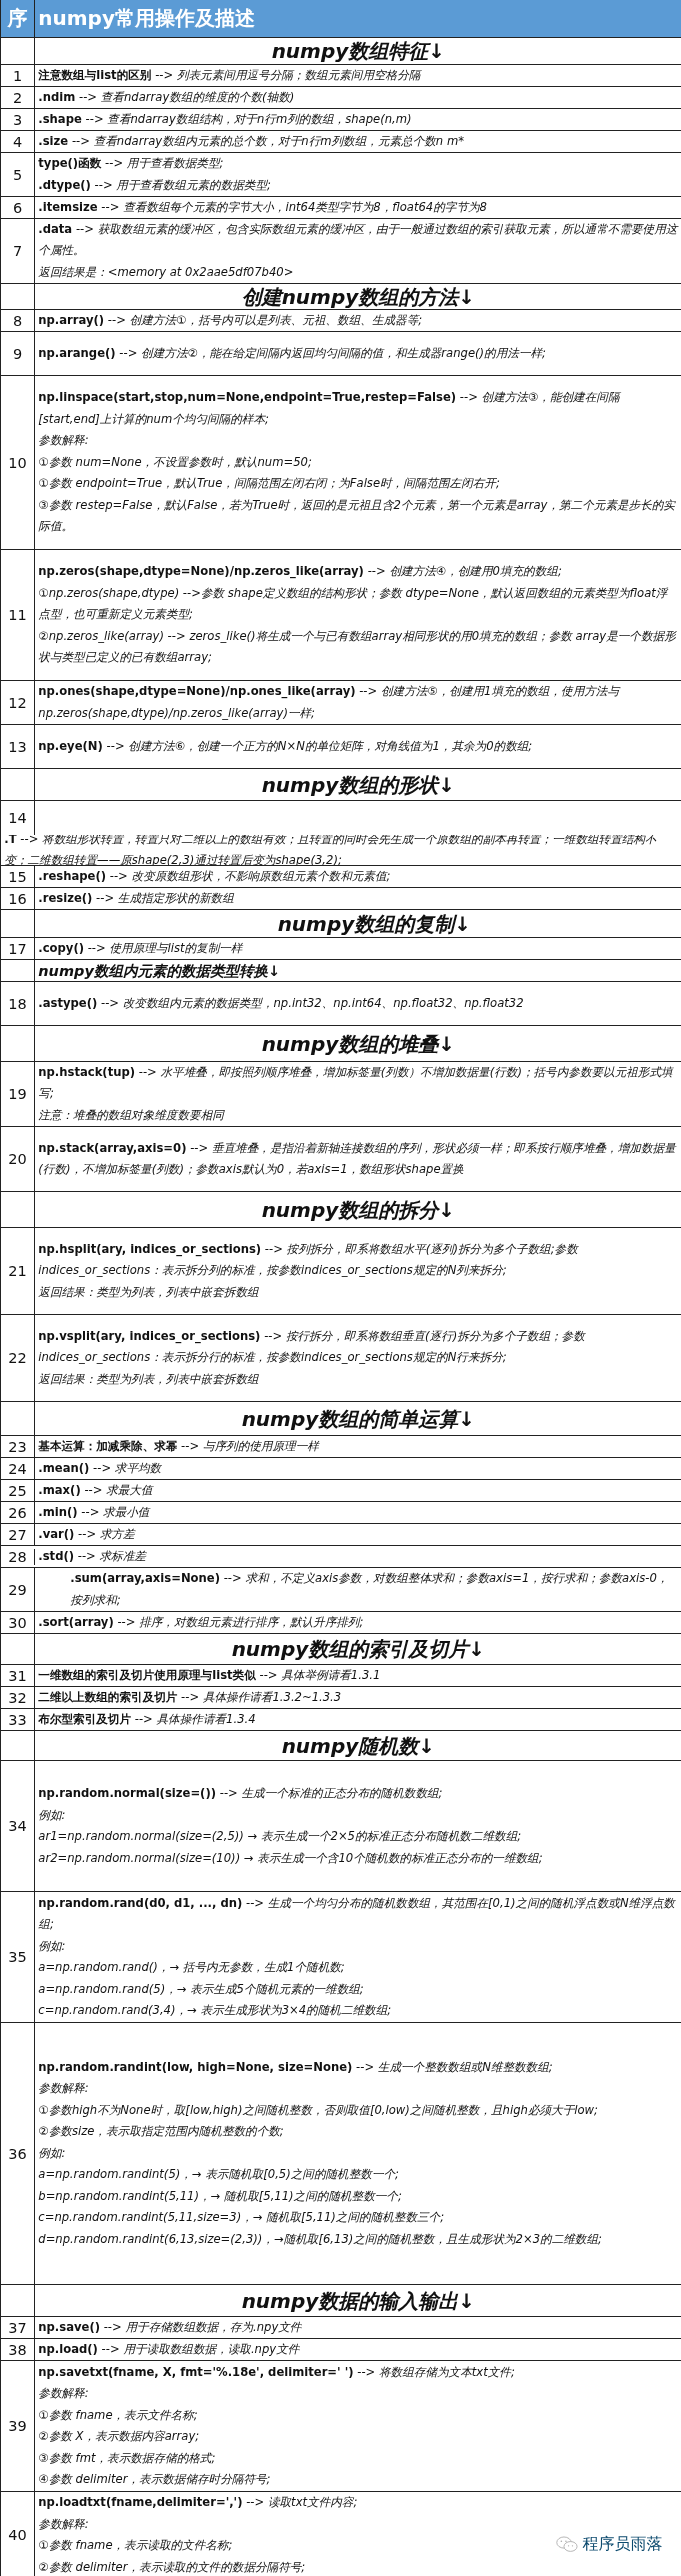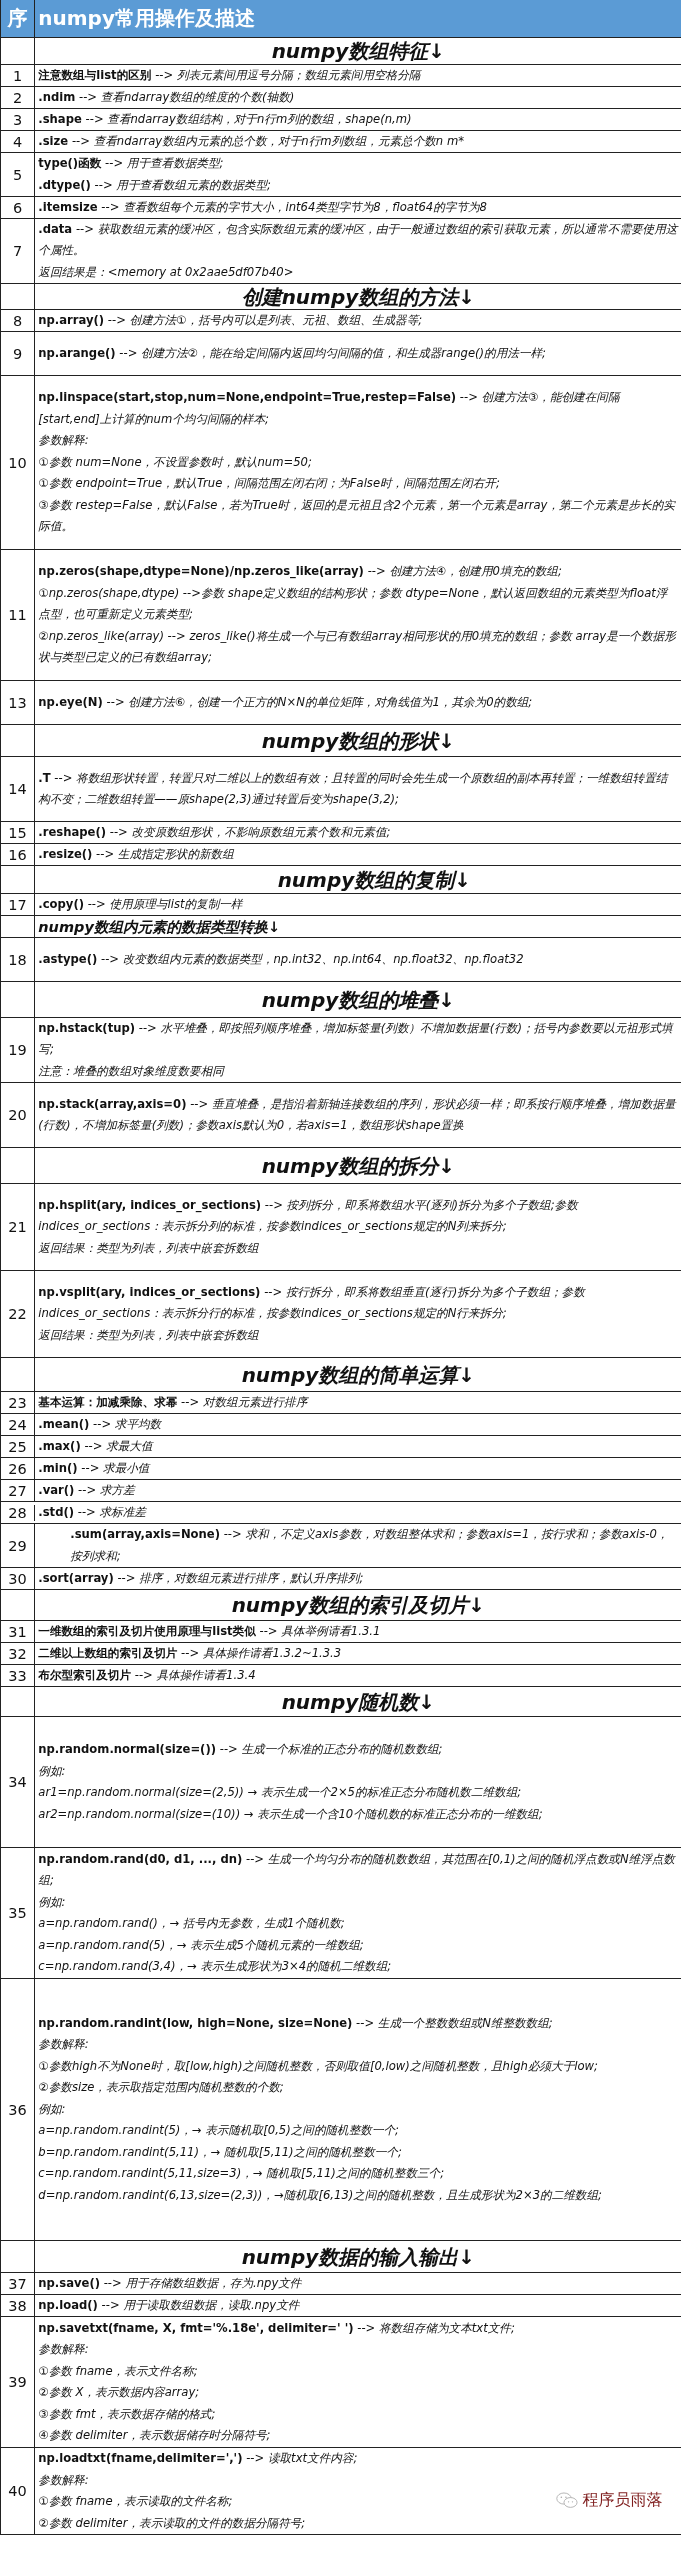--- a/index.html
+++ b/index.html
@@ -10,21 +10,21 @@
   .cell { flex: 1; padding: 2.6px 2.6px 2.6px 3.3px; display: flex; flex-direction: column; justify-content: center; font-size: 11.6px; line-height: 21.5px; box-sizing: border-box; overflow: hidden; }
   .hdr { background: #5b9bd5; color: #fff; height: 38px; }
   .hdr .idx { font-size: 20px; font-weight: bold; }
   .hdr .cell { font-size: 20px; font-weight: bold; line-height: 26.4px; }
   .sec .cell { align-items: center; font-weight: bold; font-style: italic; font-size: 20px; line-height: 20px; }
   .sec.left .cell { align-items: flex-start; font-size: 14.5px; }
   .fn { font-weight: bold; }
   .arrow { font-weight: normal; }
   .desc { font-style: italic; }
   .line { white-space: normal; }
-  .watermark { position: absolute; right: 18.5px; bottom: 24px; display: flex; align-items: center; gap: 4px; color: #7f1d1d; font-size: 16px; }
+  .watermark { position: absolute; right: 18.5px; bottom: 24px; display: flex; align-items: center; gap: 4px; color: #0c4a6e; font-size: 16px; }
   .wm-icon { width: 22.5px; height: 17px; }
 </style>
 </head>
 <body>
 
 <div class="sheet" id="sheet">
   <div class="row hdr">
     <div class="idx">序</div>
     <div class="cell">numpy常用操作及描述</div>
   </div>
@@ -105,30 +105,36 @@
       </div>
       <div class="row" style="height: 131px;">
         <div class="idx">11</div>
         <div class="cell">
           <div class="line"><span class="fn">np.zeros(shape,dtype=None)/np.zeros_like(array)</span> <span class="arrow">--&gt;</span> <span class="desc">创建方法④，创建用0填充的数组;</span></div>
           <div class="line desc">①np.zeros(shape,dtype) --&gt;参数 shape定义数组的结构形状；参数 dtype=None，默认返回数组的元素类型为float浮点型，也可重新定义元素类型;</div>
           <div class="line desc">②np.zeros_like(array) --&gt; zeros_like()将生成一个与已有数组array相同形状的用0填充的数组；参数 array是一个数据形状与类型已定义的已有数组array;</div>
         </div>
       </div>
       <div class="row" style="height: 44px;">
+        <div class="idx">12</div>
+        <div class="cell">
+          <div class="line"><span class="fn">np.ones(shape,dtype=None)/np.ones_like(array)</span> <span class="arrow">--&gt;</span> <span class="desc">创建方法⑤，创建用1填充的数组，使用方法与np.zeros(shape,dtype)/np.zeros_like(array)一样;</span></div>
+        </div>
+      </div>
+      <div class="row" style="height: 44px;">
         <div class="idx">13</div>
         <div class="cell">
           <div class="line"><span class="fn">np.eye(N)</span> <span class="arrow">--&gt;</span> <span class="desc">创建方法⑥，创建一个正方的N×N的单位矩阵，对角线值为1，其余为0的数组;</span></div>
         </div>
       </div>
       <div class="row sec" style="height: 32px;">
         <div class="idx"></div>
         <div class="cell">numpy数组的形状↓</div>
       </div>
-      <div class="row" style="height: 65px;">
+      <div class="row" style="height: 65px; flex-direction: column;">
         <div class="idx">14</div>
         <div class="cell">
           <div class="line"><span class="fn">.T</span> <span class="arrow">--&gt;</span> <span class="desc">将数组形状转置，转置只对二维以上的数组有效；且转置的同时会先生成一个原数组的副本再转置；一维数组转置结构不变；二维数组转置——原shape(2,3)通过转置后变为shape(3,2);</span></div>
         </div>
       </div>
       <div class="row" style="height: 22px;">
         <div class="idx">15</div>
         <div class="cell">
           <div class="line"><span class="fn">.reshape()</span> <span class="arrow">--&gt;</span> <span class="desc">改变原数组形状，不影响原数组元素个数和元素值;</span></div>
         </div>
@@ -194,21 +200,21 @@
           <div class="line desc">返回结果：类型为列表，列表中嵌套拆数组</div>
         </div>
       </div>
       <div class="row sec" style="height: 34px; justify-content: space-between;">
         <div class="idx"></div>
         <div class="cell">numpy数组的简单运算↓</div>
       </div>
       <div class="row" style="height: 22px;">
         <div class="idx">23</div>
         <div class="cell">
-          <div class="line"><span class="fn">基本运算：加减乘除、求幂</span> <span class="arrow">--&gt;</span> <span class="desc">对数组元素进行排序</span></div>
+          <div class="line"><span class="fn">基本运算：加减乘除、求幂</span> <span class="arrow">--&gt;</span> <span class="desc">与序列的使用原理一样</span></div>
         </div>
       </div>
       <div class="row" style="height: 22px;">
         <div class="idx">24</div>
         <div class="cell">
           <div class="line"><span class="fn">.mean()</span> <span class="arrow">--&gt;</span> <span class="desc">求平均数</span></div>
         </div>
       </div>
       <div class="row" style="height: 22px;">
         <div class="idx">25</div>

